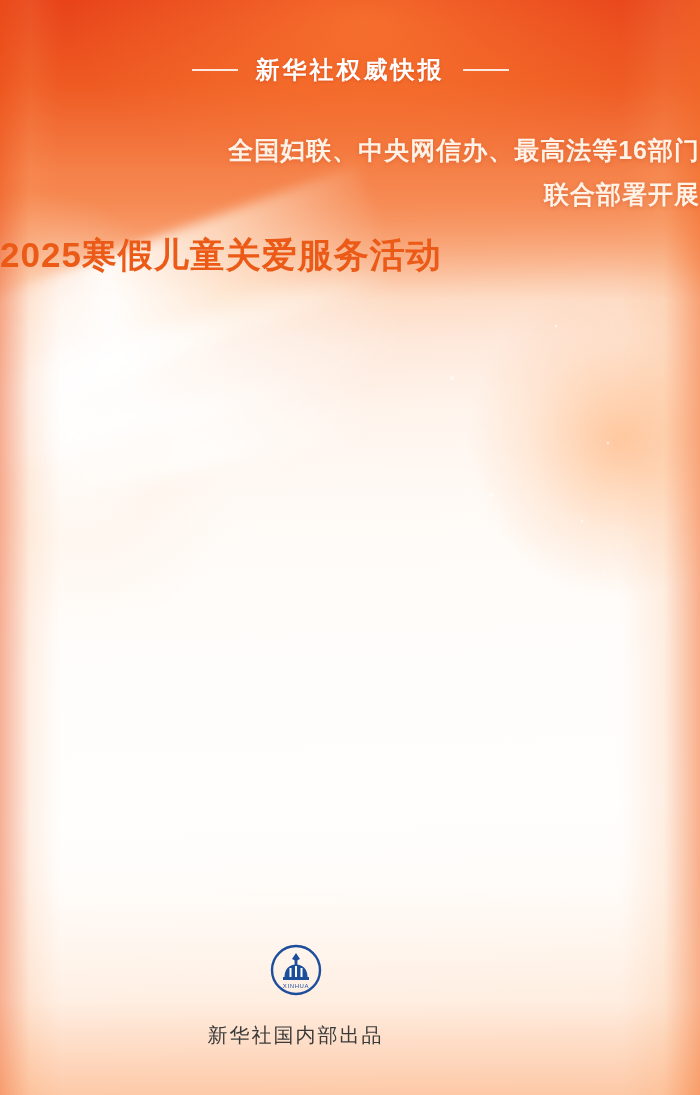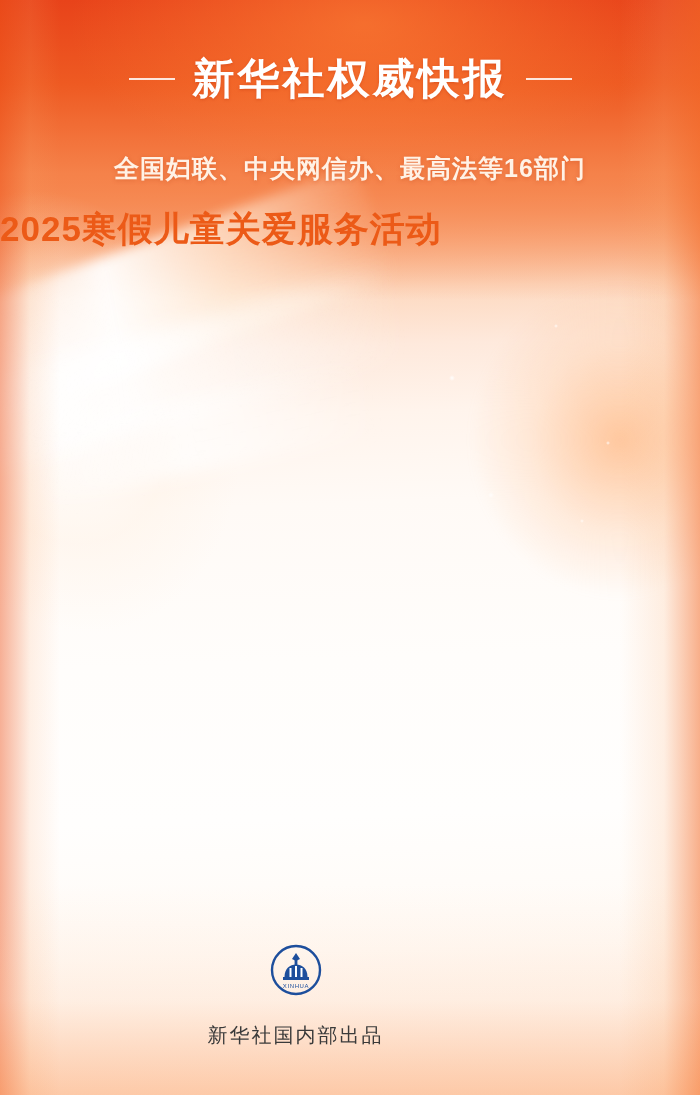--- a/index.html
+++ b/index.html
@@ -115,32 +115,32 @@
     justify-content: center;
     gap: 18px;
     padding-top: 58px;
   }
   .masthead .rule {
     width: 46px;
     height: 2px;
     background: rgba(255,255,255,0.85);
   }
   .masthead-title {
-    font-size: 42px;
+    font-size: 24px;
     font-weight: bold;
     color: #ffffff;
     letter-spacing: 3px;
     line-height: 1;
     text-shadow: 0 1px 3px rgba(180,40,10,0.35);
   }
 
   
   .subhead {
     margin-top: 46px;
-    text-align: center;
+    text-align: right;
     color: #fff2e6;
     font-size: 25px;
     font-weight: bold;
     line-height: 44px;
     letter-spacing: 1px;
     text-shadow: 0 1px 4px rgba(190,60,20,0.35);
   }
 
   
   .headline {
@@ -225,20 +225,21 @@
   <div class="content">
 
     <div class="masthead">
       <span class="rule"></span>
       <span class="masthead-title">新华社权威快报</span>
       <span class="rule"></span>
     </div>
 
     <div class="subhead">
       <div>全国妇联、中央网信办、最高法等16部门</div>
+      <div>联合部署开展</div>
     </div>
 
 
     <div class="subtitle">2025寒假儿童关爱服务活动</div>
 
 
     <div class="footer">
       <div class="logo-wrap">
         <span>
           <svg width="52" height="52" viewBox="0 0 52 52" aria-hidden="true">

